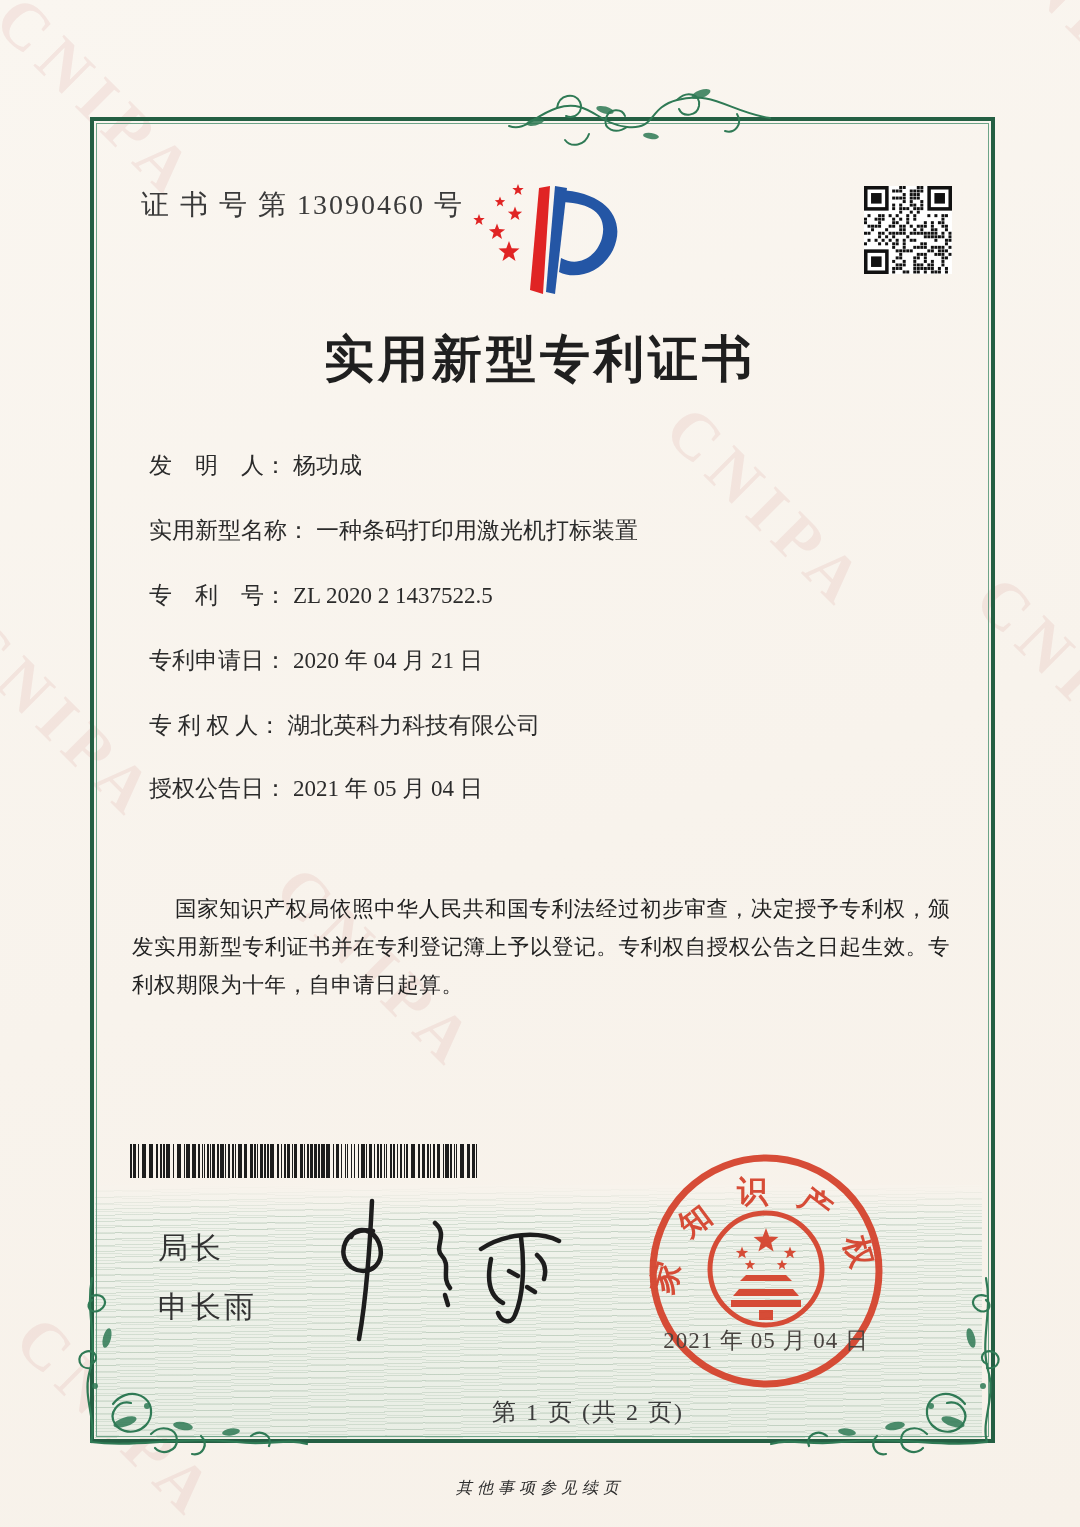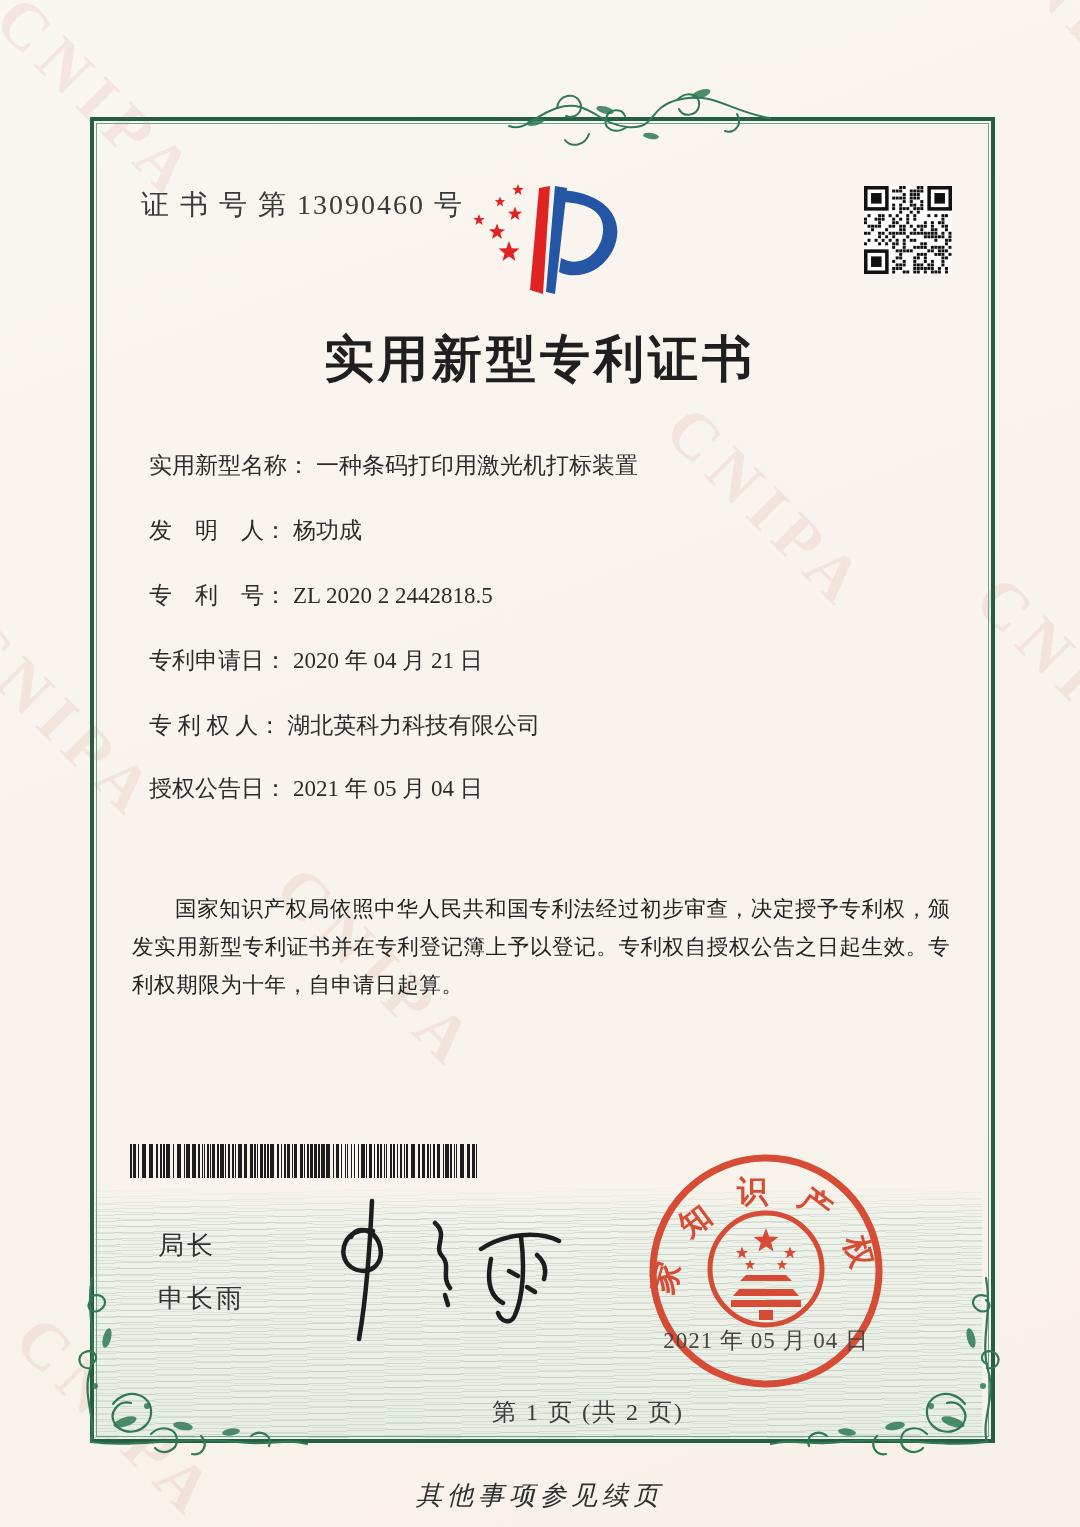--- a/index.html
+++ b/index.html
@@ -55,31 +55,31 @@
   .grant-row{display:flex;margin-top:-2px;}
   .grant-no{margin-left:72px;display:flex;}
   .paras{
     position:absolute;left:128px;top:886px;width:826px;z-index:3;
     font-size:21.5px;line-height:38px;letter-spacing:0.6px;color:#222;
     text-align:justify;
   }
   .paras p{margin:4px;text-indent:2em;}
   .barcode{position:absolute;left:130px;top:1144px;z-index:3;}
   .director{position:absolute;left:158px;top:1228px;z-index:3;
-    font-family:"Liberation Sans","DejaVu Sans",sans-serif;font-size:26px;color:#323232;}
+    font-family:"Liberation Sans","DejaVu Sans",sans-serif;font-size:30px;color:#323232;}
   .director div{margin-bottom:18px;letter-spacing:3px;}
   .sig{position:absolute;left:315px;top:1195px;z-index:4;}
   .seal{position:absolute;left:645px;top:1150px;z-index:4;opacity:.94;}
   .page-num{
     position:absolute;left:0;top:1396px;width:100%;text-align:center;z-index:3;
     font-size:24px;letter-spacing:2px;color:#3c3c3c;margin-left:48px;
   }
   .footer-note{
     position:absolute;left:0;top:1478px;width:100%;text-align:center;z-index:3;
-    font-size:26px;letter-spacing:5px;color:#2e2e2e;font-style:italic;
+    font-size:16px;letter-spacing:5px;color:#2e2e2e;font-style:italic;
   }
   .flourish{position:absolute;z-index:3;pointer-events:none;}
 </style>
 </head>
 <body>
 
 <div class="page">
 
   <div class="wm" style="left:-30px;top:60px;">CNIPA</div>
   <div class="wm" style="left:640px;top:470px;">CNIPA</div>
@@ -399,30 +399,30 @@
         <rect x="0" y="72" width="28" height="28"></rect>
         <rect x="4" y="76" width="20" height="20" fill="#fff"></rect>
         <rect x="8" y="80" width="12" height="12"></rect>
       </g>
   </svg>
 
   <div class="title">实用新型专利证书</div>
 
   <div class="fields">
     <div class="frow">
+      <span class="flabel">发　明　人：</span>
+      <span class="fvalue">杨功成</span>
+    </div>
+    <div class="frow">
       <span class="flabel">实用新型名称：</span>
       <span class="fvalue">一种条码打印用激光机打标装置</span>
     </div>
     <div class="frow">
-      <span class="flabel">发　明　人：</span>
-      <span class="fvalue">杨功成</span>
-    </div>
-    <div class="frow">
       <span class="flabel">专　利　号：</span>
-      <span class="fvalue">ZL 2020 2 2442818.5</span>
+      <span class="fvalue">ZL 2020 2 1437522.5</span>
     </div>
     <div class="frow">
       <span class="flabel">专利申请日：</span>
       <span class="fvalue">2020 年 04 月 21 日</span>
     </div>
     <div class="frow">
       <span class="flabel">专 利 权 人：</span>
       <span class="fvalue">湖北英科力科技有限公司</span>
     </div>
     <div class="grant-row">

